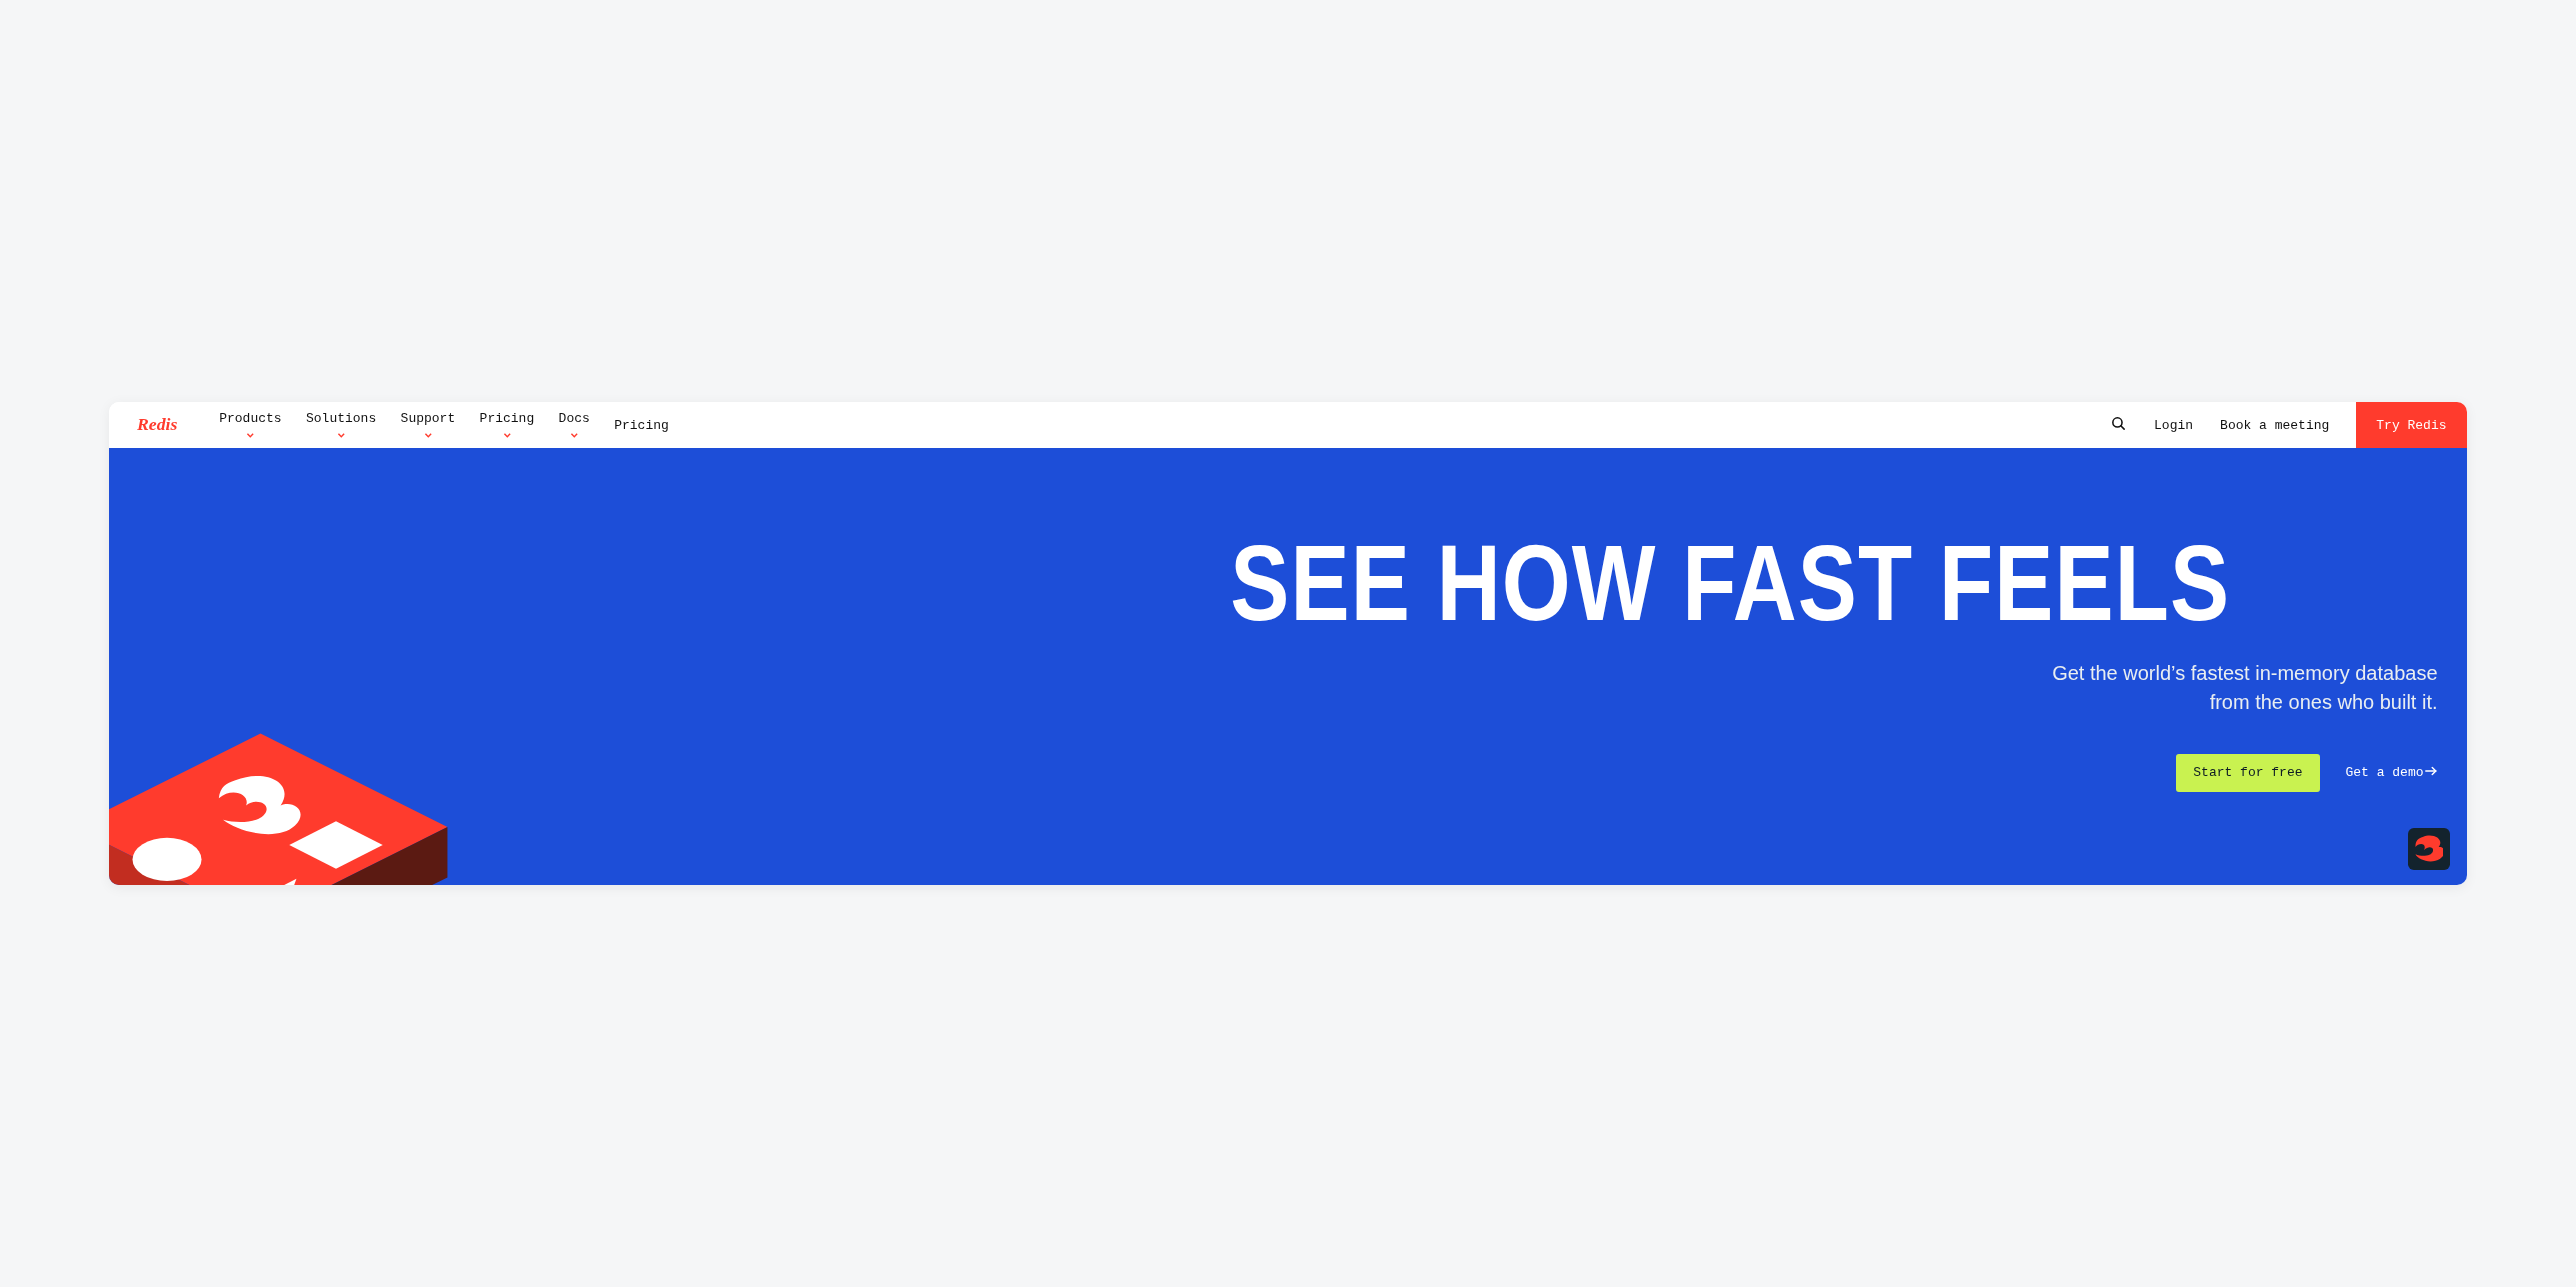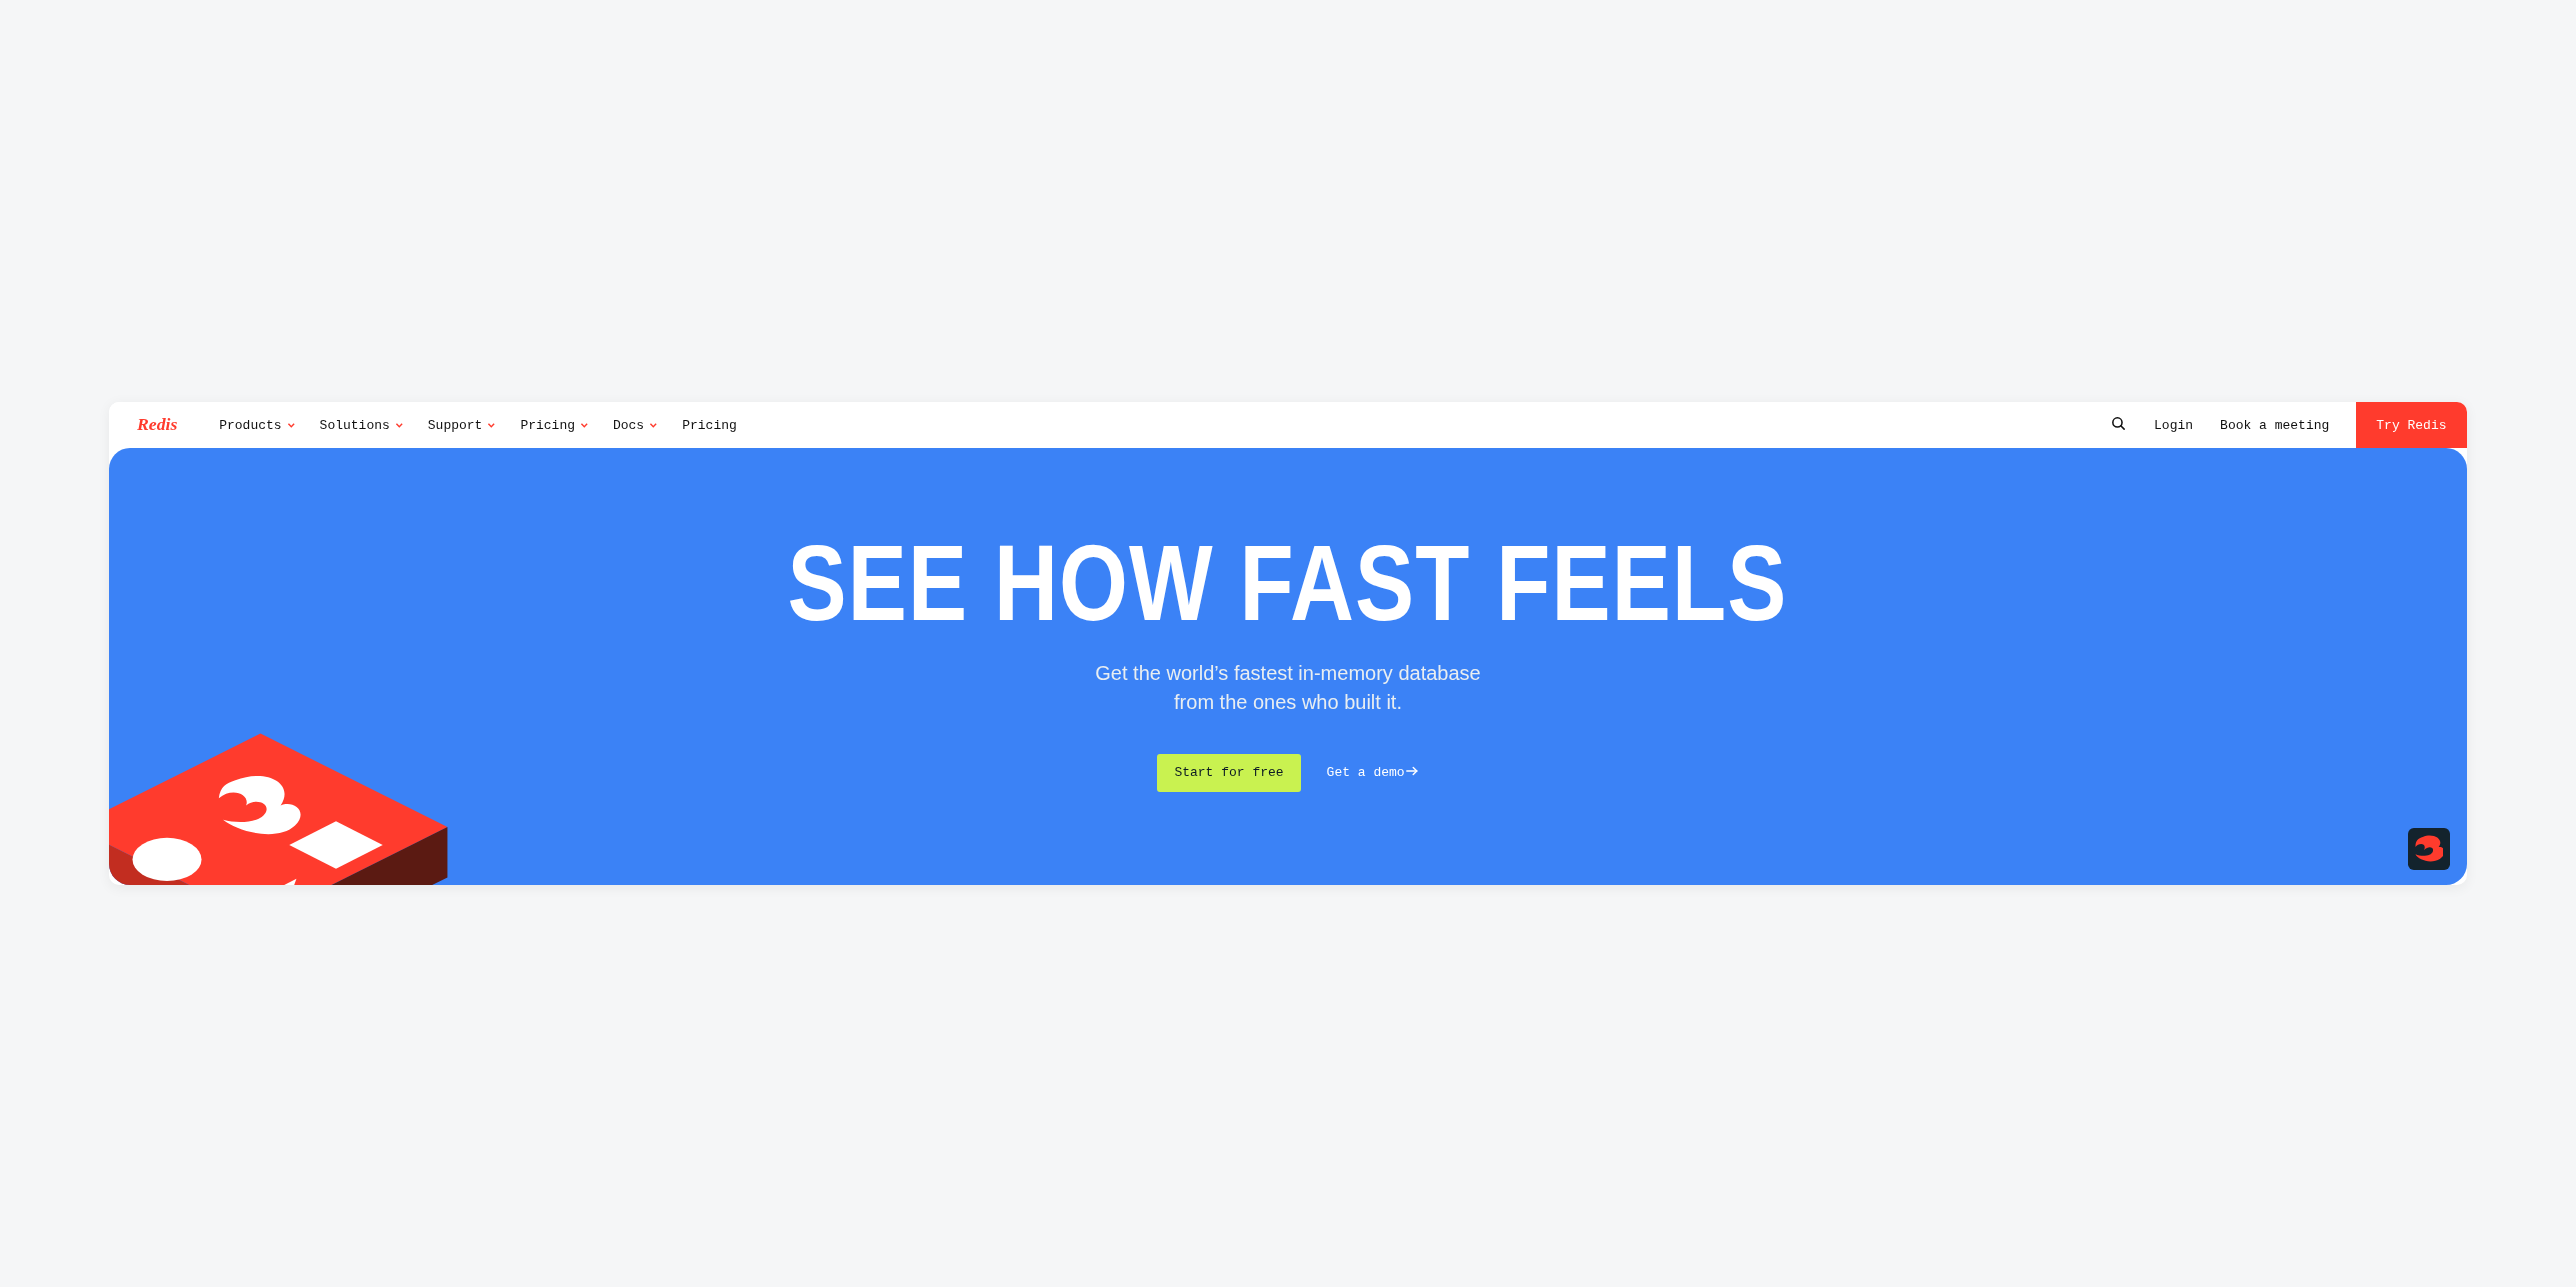--- a/index.html
+++ b/index.html
@@ -44,20 +44,21 @@
     display: flex;
     align-items: center;
     gap: 24.4px;
   }
   .nav-item {
     display: inline-flex;
     align-items: center;
     gap: 5px;
     cursor: pointer;
     white-space: nowrap;
+    flex-direction: column;
   }
   .chevron {
     display: inline-flex;
   }
   .chevron svg { width: 8.6px; height: 8.6px; stroke: #ff3b2d; }
 
   .nav-right {
     margin-left: auto;
     display: flex;
     align-items: center;
@@ -79,26 +80,25 @@
     display: inline-flex;
     align-items: center;
     padding: 0 20px;
     cursor: pointer;
     white-space: nowrap;
   }
 
   
   .hero {
     position: relative;
-    background: #3b82f6;
+    background: #1d4ed8;
     color: #ffffff;
-    text-align: center;
+    text-align: right;
     padding: 86px 29px 93px;
     overflow: hidden;
-    border-radius: 21px;
   }
   .hero-title {
     font-family: Impact, "Arial Black", sans-serif;
     font-weight: 900;
     font-size: 108px;
     line-height: 0.9;
     letter-spacing: 1.4px;
     text-transform: uppercase;
     margin-bottom: 27px;
     transform: scaleX(0.82);

